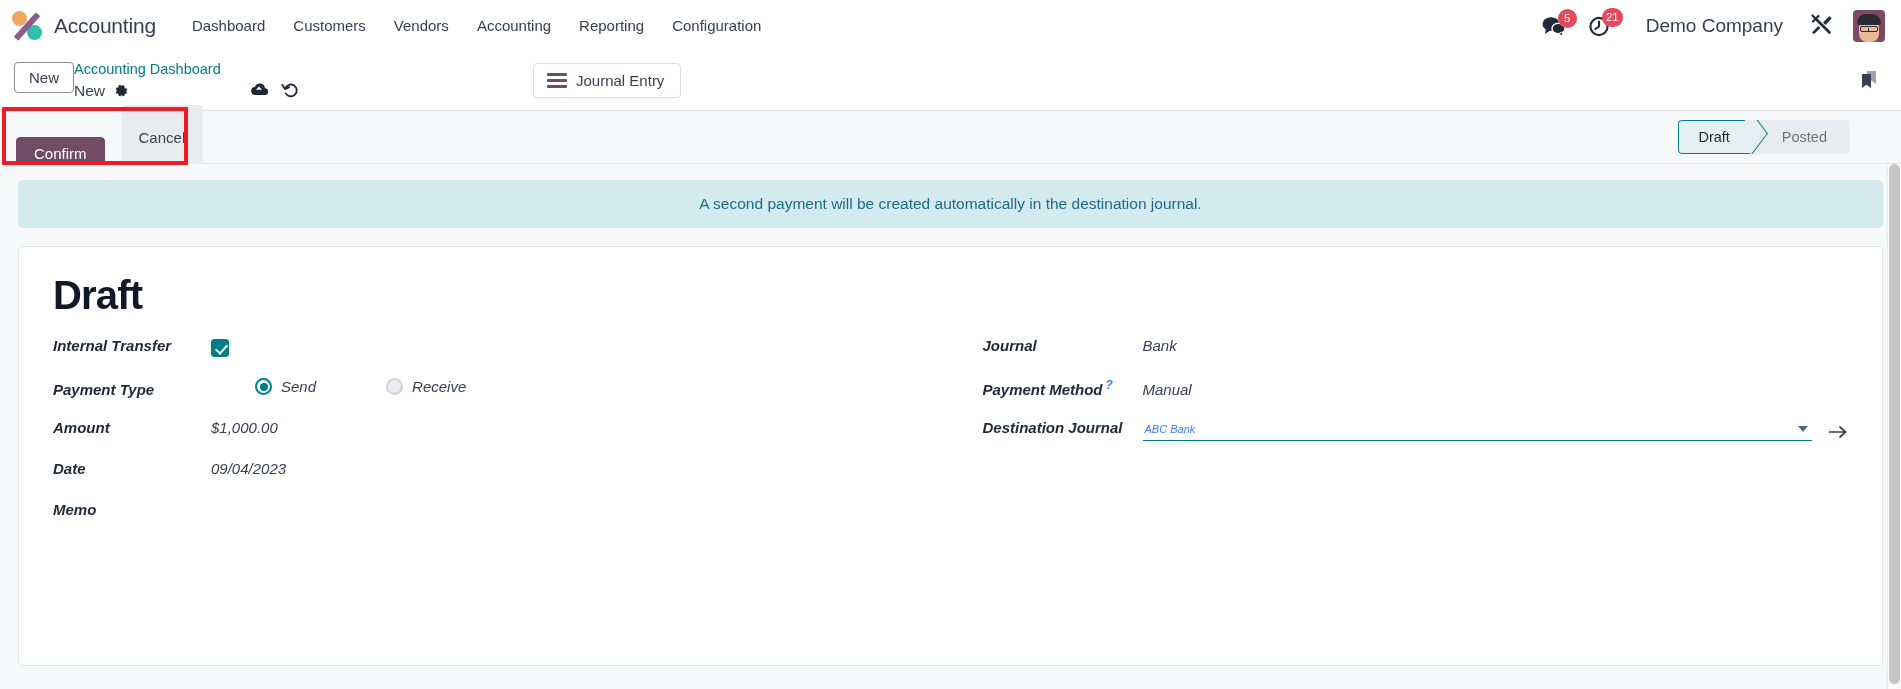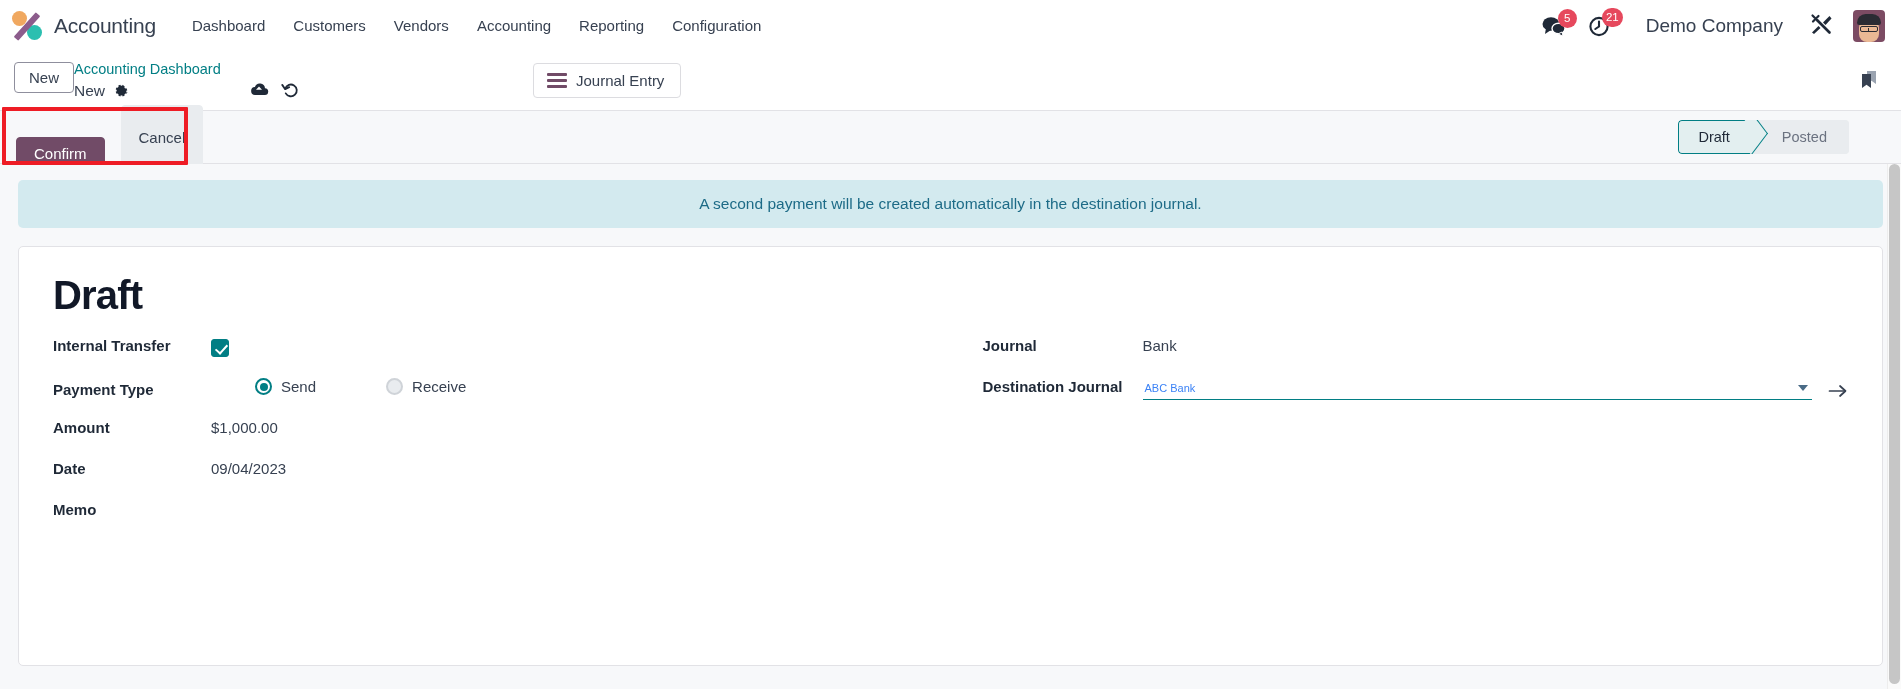--- a/index.html
+++ b/index.html
@@ -325,21 +325,21 @@
     font-weight: 700;
     color: #111827;
     letter-spacing: -0.8px;
     line-height: 1.1;
     margin-bottom: 20px;
   }
   .form-grid {
     display: flex;
     gap: 0;
   }
-  .form-col { width: 50%; }
+  .form-col { width: 50%; font-style: italic; }
   .form-col.right { padding-left: 32px; }
   .form-row {
     display: flex;
     align-items: baseline;
     min-height: 41px;
   }
   .form-label {
     width: 158px;
     flex: 0 0 158px;
     font-size: 15px;
@@ -631,20 +631,26 @@
 
       </div>
 
       <div class="form-col right">
 
         <div class="form-row">
           <div class="form-label">Journal</div>
           <div class="form-value">Bank</div>
         </div>
 
+        <div class="form-row">
+          <div class="form-label">
+            <span>Payment Method</span><span class="help-sup">?</span>
+          </div>
+          <div class="form-value">Manual</div>
+        </div>
 
         <div class="form-row">
           <div class="form-label">Destination Journal</div>
           <div class="form-value">
             <div class="m2o-wrap">
               <div class="m2o-field">
                 <span class="m2o-text">ABC Bank</span>
                 <span class="caret-down"></span>
               </div>
               <span class="internal-link">

